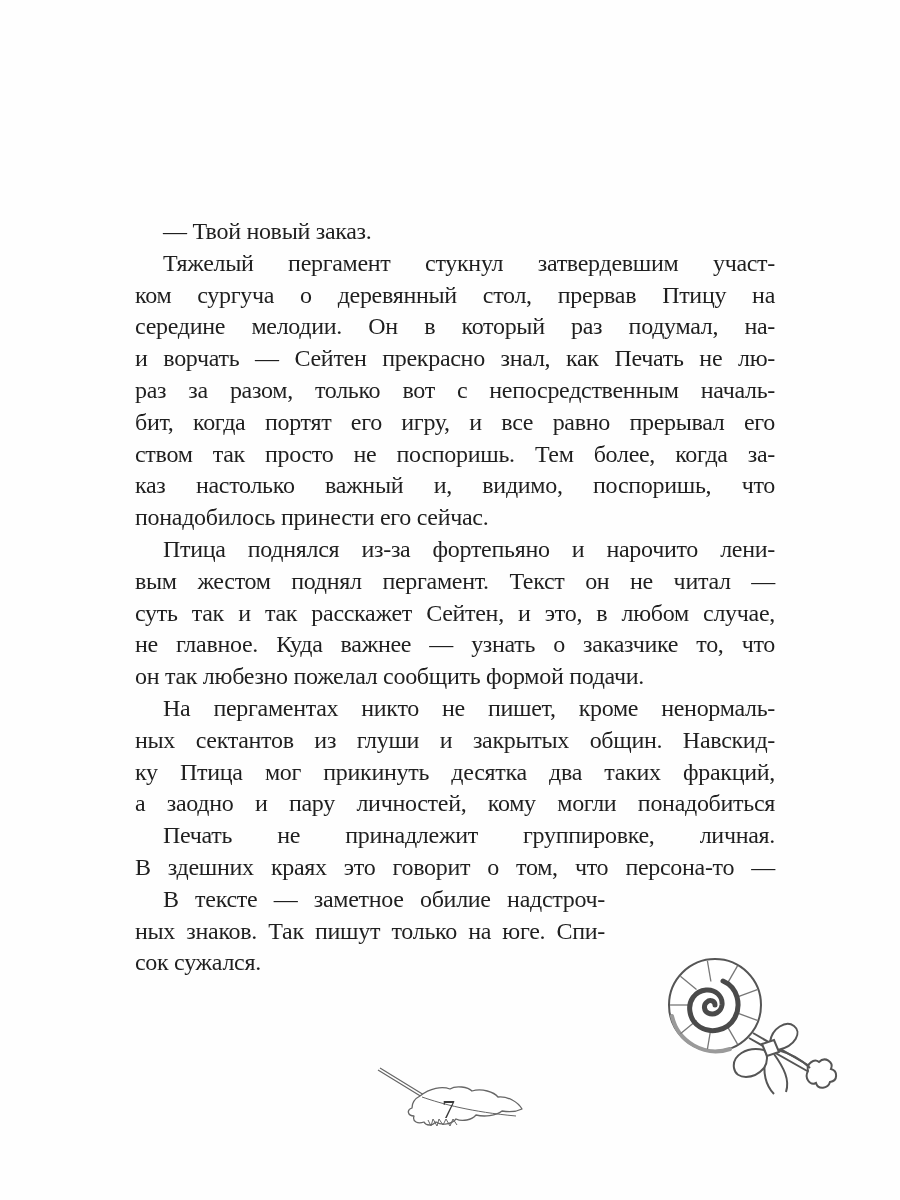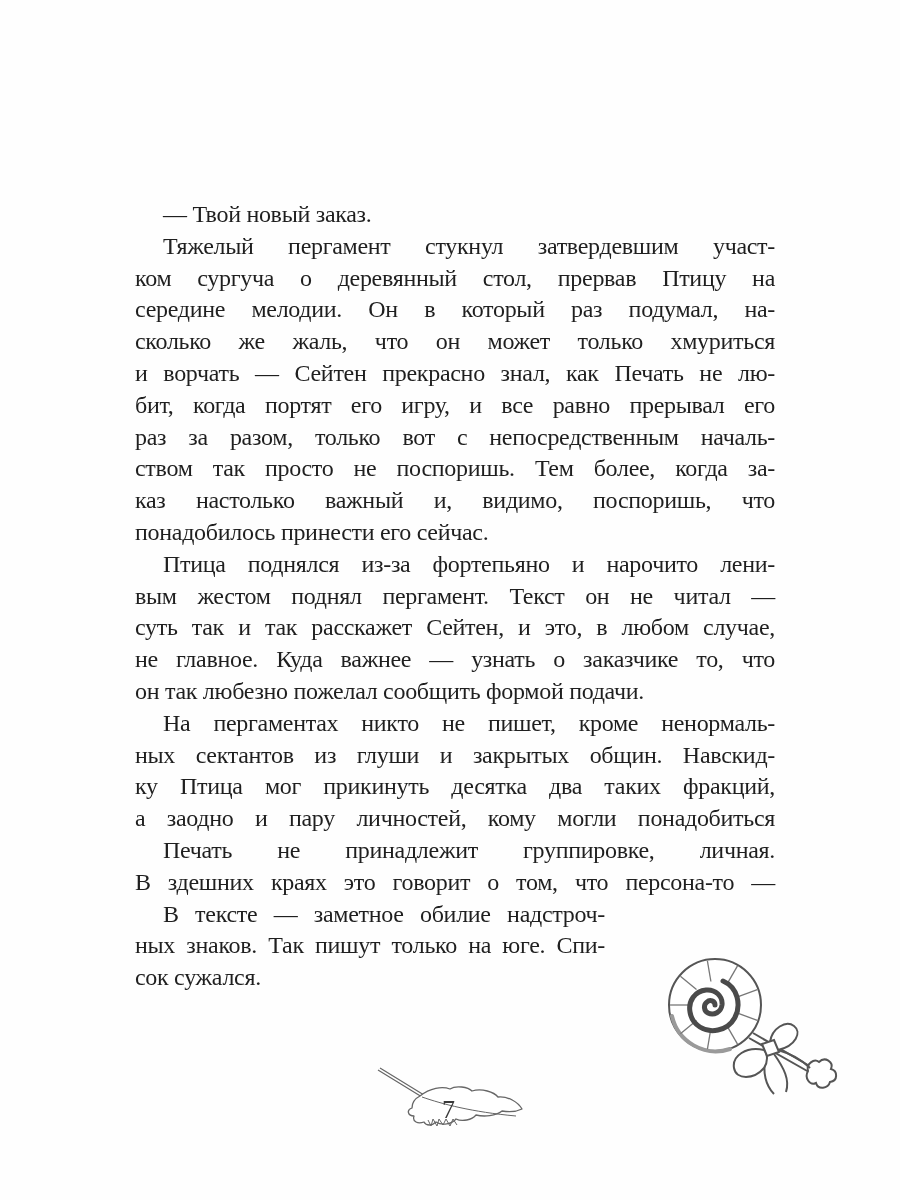--- a/index.html
+++ b/index.html
@@ -7,21 +7,21 @@
     position: relative;
     width: 900px;
     height: 1200px;
     background: #fefefe;
     overflow: hidden;
     font-family: "Liberation Serif", "DejaVu Serif", serif;
   }
   .text-block {
     position: absolute;
     left: 135px;
-    top: 199px;
+    top: 216px;
     width: 640px;
     font-size: 24px;
     line-height: 31.8px;
     letter-spacing: -0.3px;
     color: #1f1f1f;
   }
   .para { width: 640px; }
   .para.narrow { width: 470px; font-family: Liberation Serif, serif; }
   .line { text-align: justify; text-align-last: justify; white-space: normal; }
   .line.end { text-align-last: left; }
@@ -53,24 +53,23 @@
 <div class="page">
 
   <div class="text-block" id="textBlock">
       <div class="para">
         <div class="line indent end">— Твой новый заказ.</div>
       </div>
       <div class="para">
         <div class="line indent">Тяжелый пергамент стукнул затвердевшим участ-</div>
         <div class="line">ком сургуча о деревянный стол, прервав Птицу на</div>
         <div class="line">середине мелодии. Он в который раз подумал, на-</div>
-        <div class="line">сколько же жаль, что он может только хмуриться</div>
         <div class="line">и ворчать — Сейтен прекрасно знал, как Печать не лю-</div>
+        <div class="line">раз за разом, только вот с непосредственным началь-</div>
         <div class="line">бит, когда портят его игру, и все равно прерывал его</div>
-        <div class="line">раз за разом, только вот с непосредственным началь-</div>
         <div class="line">ством так просто не поспоришь. Тем более, когда за-</div>
         <div class="line">каз настолько важный и, видимо, поспоришь, что</div>
         <div class="line end">понадобилось принести его сейчас.</div>
       </div>
       <div class="para">
         <div class="line indent">Птица поднялся из-за фортепьяно и нарочито лени-</div>
         <div class="line">вым жестом поднял пергамент. Текст он не читал —</div>
         <div class="line">суть так и так расскажет Сейтен, и это, в любом случае,</div>
         <div class="line">не главное. Куда важнее — узнать о заказчике то, что</div>
         <div class="line end">он так любезно пожелал сообщить формой подачи.</div>

